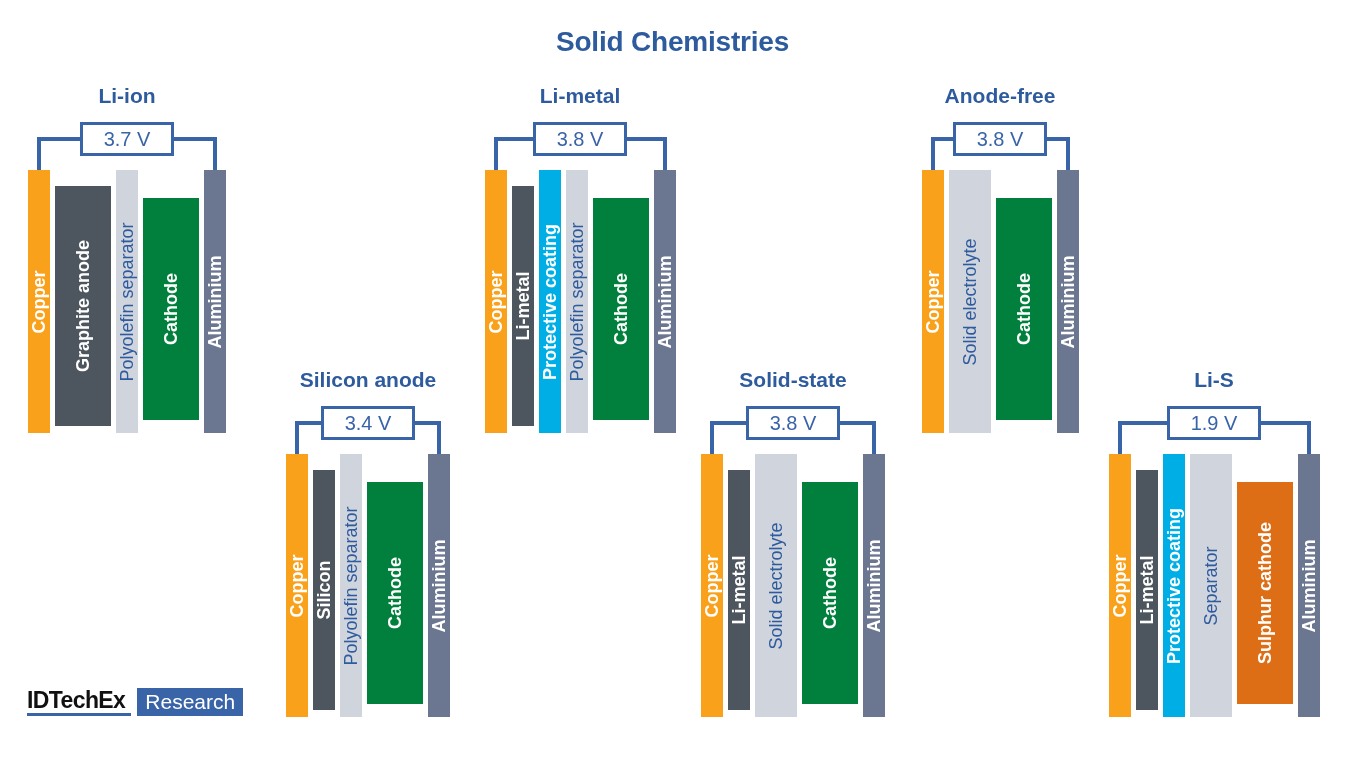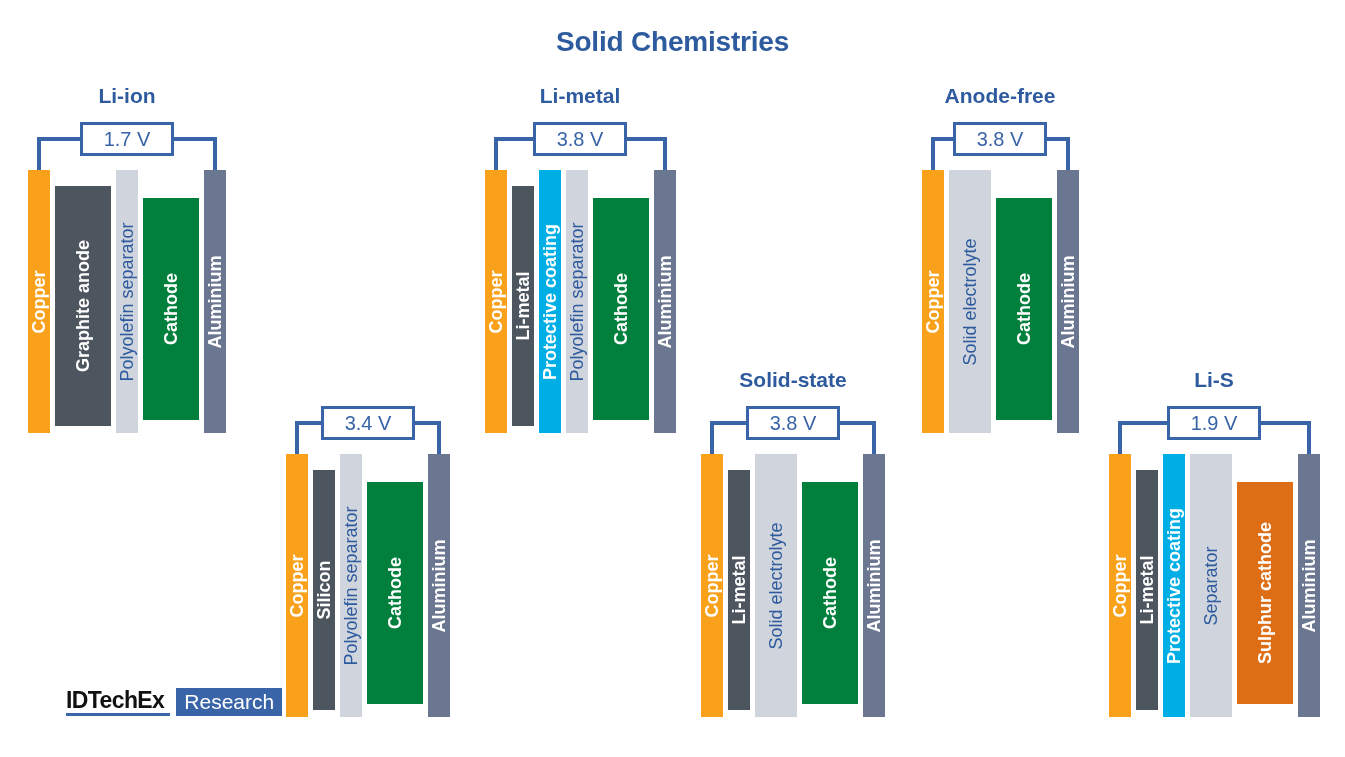--- a/index.html
+++ b/index.html
@@ -99,21 +99,20 @@
   .layer-label.bold { font-weight: bold; }
 
   
   #logo {
     position: absolute;
     left: 27px;
     top: 688px;
     display: flex;
     align-items: center;
     height: 28px;
-    margin-left: 39px;
   }
   #logo-wordmark {
     font-size: 23px;
     font-weight: bold;
     color: #111111;
     letter-spacing: -0.6px;
     border-bottom: 3px solid #3A64A8;
     padding-right: 6px;
     line-height: 25px;
   }
@@ -132,21 +131,21 @@
 <div id="main-title">Solid Chemistries</div>
 
 <div id="cells-container">
     <div class="cell" style="left: 17px; top: 84px; width: 220px; height: 340px;">
       <div class="cell-title">Li-ion</div>
       <div class="circuit">
         <div class="wire wire-v" style="left: 20px; top: 23px; height: 39px;"></div>
         <div class="wire wire-v" style="left: 196px; top: 23px; height: 39px;"></div>
         <div class="wire wire-h" style="left: 20px; top: 23px; width: 43px;"></div>
         <div class="wire wire-h" style="left: 157px; top: 23px; width: 43px;"></div>
-        <div class="voltage-box" style="left: 63px; width: 94px;">1.7 V</div>
+        <div class="voltage-box" style="left: 63px; width: 94px;">3.7 V</div>
       </div>
       <div class="layers" style="top: 86px; width: 220px; height: 263px;">
         <div class="layer" style="left: 11px; top: 0px; width: 22px; height: 263px; background: rgb(249, 161, 27);">
           <span class="layer-label bold" style="color: rgb(255, 255, 255);">Copper</span>
         </div>
         <div class="layer" style="left: 38px; top: 16px; width: 56px; height: 240px; background: rgb(77, 85, 94);">
           <span class="layer-label bold" style="color: rgb(255, 255, 255);">Graphite anode</span>
         </div>
         <div class="layer" style="left: 99px; top: 0px; width: 22px; height: 263px; background: rgb(208, 212, 220);">
           <span class="layer-label" style="color: rgb(46, 91, 158);">Polyolefin separator</span>
@@ -207,20 +206,21 @@
         </div>
         <div class="layer" style="left: 86px; top: 28px; width: 56px; height: 222px; background: rgb(0, 128, 60);">
           <span class="layer-label bold" style="color: rgb(255, 255, 255);">Cathode</span>
         </div>
         <div class="layer" style="left: 147px; top: 0px; width: 22px; height: 263px; background: rgb(107, 118, 144);">
           <span class="layer-label bold" style="color: rgb(255, 255, 255);">Aluminium</span>
         </div>
       </div>
     </div>
     <div class="cell" style="left: 262px; top: 368px; width: 212px; height: 340px;">
+      <div class="cell-title">Silicon anode</div>
       <div class="circuit">
         <div class="wire wire-v" style="left: 33px; top: 23px; height: 39px;"></div>
         <div class="wire wire-v" style="left: 175px; top: 23px; height: 39px;"></div>
         <div class="wire wire-h" style="left: 33px; top: 23px; width: 26px;"></div>
         <div class="wire wire-h" style="left: 153px; top: 23px; width: 26px;"></div>
         <div class="voltage-box" style="left: 59px; width: 94px;">3.4 V</div>
       </div>
       <div class="layers" style="top: 86px; width: 212px; height: 263px;">
         <div class="layer" style="left: 24px; top: 0px; width: 22px; height: 263px; background: rgb(249, 161, 27);">
           <span class="layer-label bold" style="color: rgb(255, 255, 255);">Copper</span>

